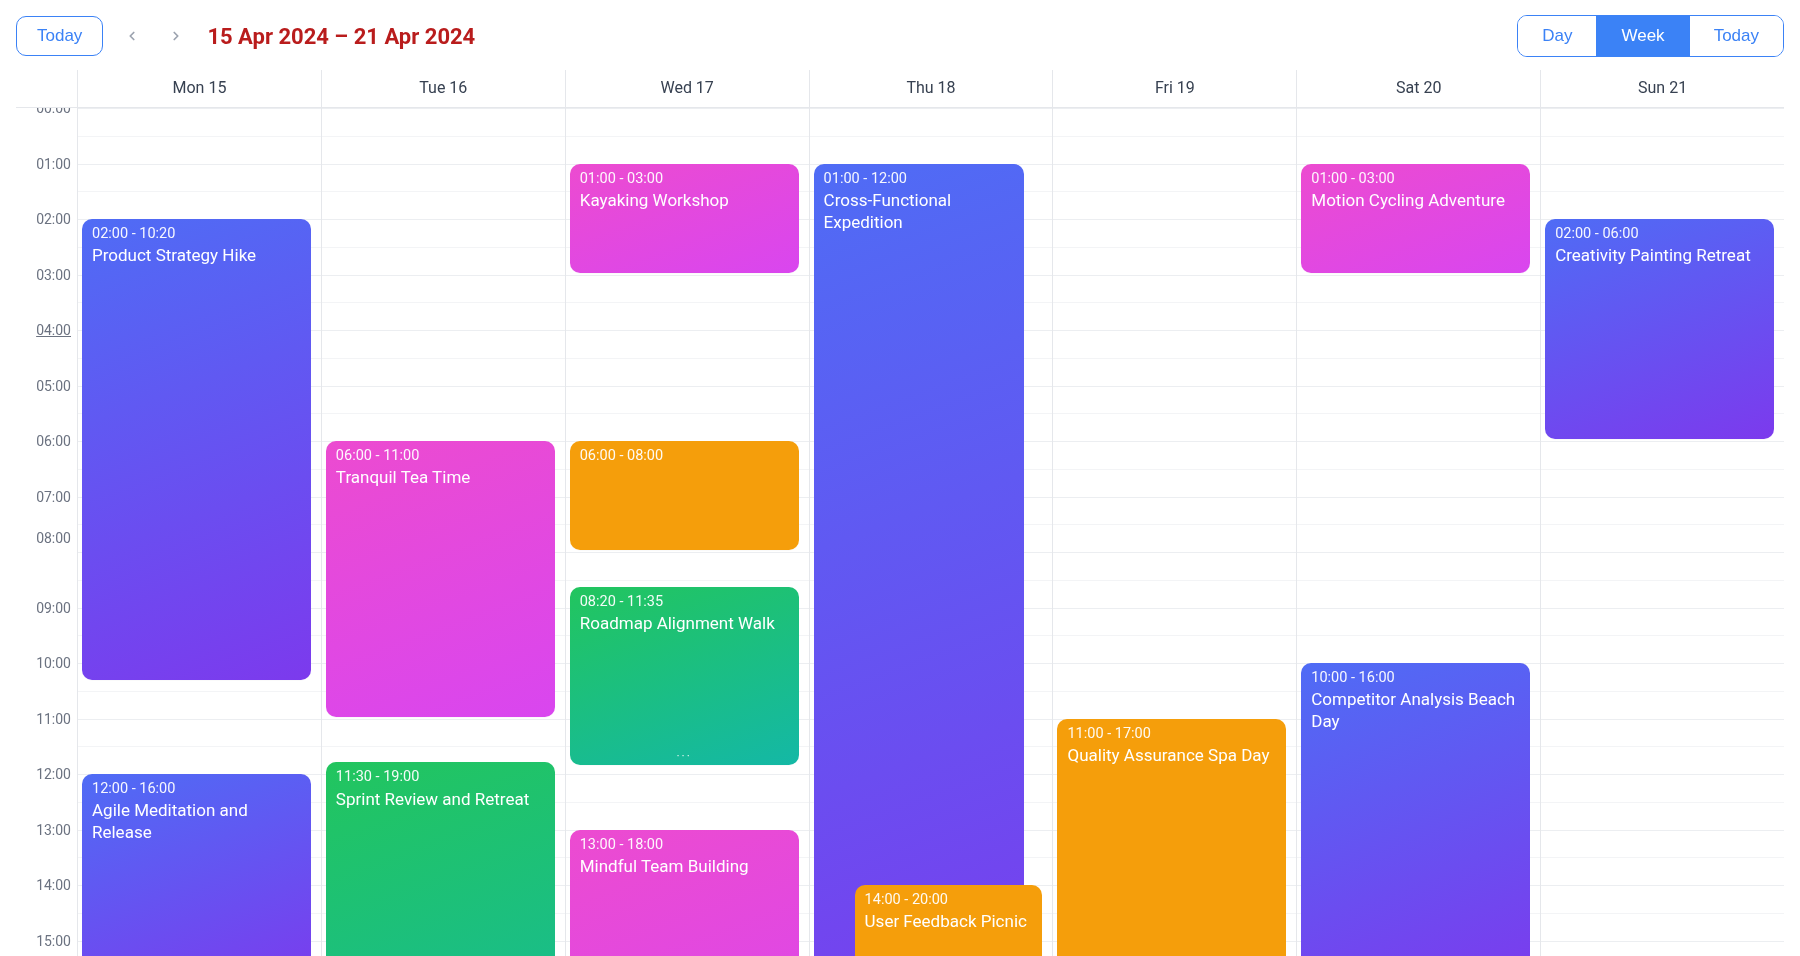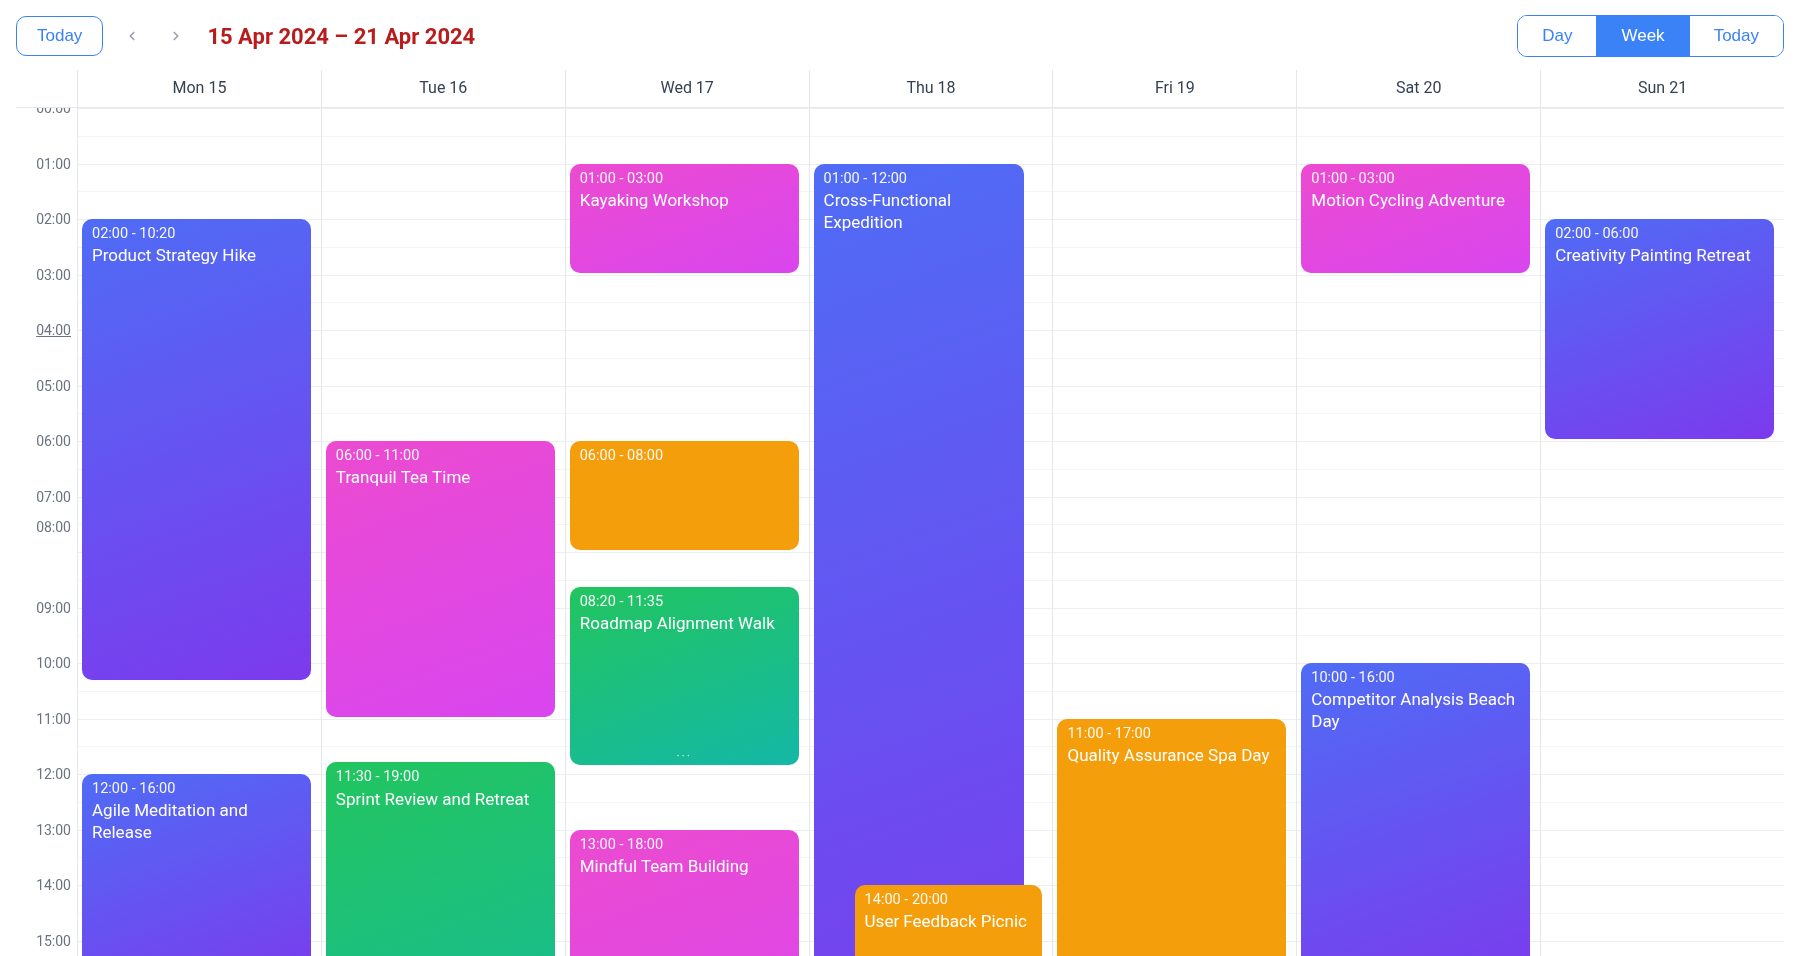--- a/index.html
+++ b/index.html
@@ -208,21 +208,21 @@
     <div class="grid-body">
       <div class="time-gutter">
           <div class="time-label" style="top: 0px;">00:00</div>
           <div class="time-label" style="top: 55.5px;">01:00</div>
           <div class="time-label" style="top: 111px;">02:00</div>
           <div class="time-label" style="top: 166.5px;">03:00</div>
           <div class="time-label" style="top: 222px; text-decoration: underline;">04:00</div>
           <div class="time-label" style="top: 277.5px;">05:00</div>
           <div class="time-label" style="top: 333px;">06:00</div>
           <div class="time-label" style="top: 388.5px;">07:00</div>
-          <div class="time-label" style="top: 419px; text-align: right;">08:00</div>
+          <div class="time-label" style="top: 430px; text-align: right;">08:00</div>
           <div class="time-label" style="top: 499.5px;">09:00</div>
           <div class="time-label" style="top: 555px;">10:00</div>
           <div class="time-label" style="top: 610.5px;">11:00</div>
           <div class="time-label" style="top: 666px;">12:00</div>
           <div class="time-label" style="top: 721.5px;">13:00</div>
           <div class="time-label" style="top: 777px;">14:00</div>
           <div class="time-label" style="top: 832.5px;">15:00</div>
         </div>
       <div class="days">
           <div class="day-col">

